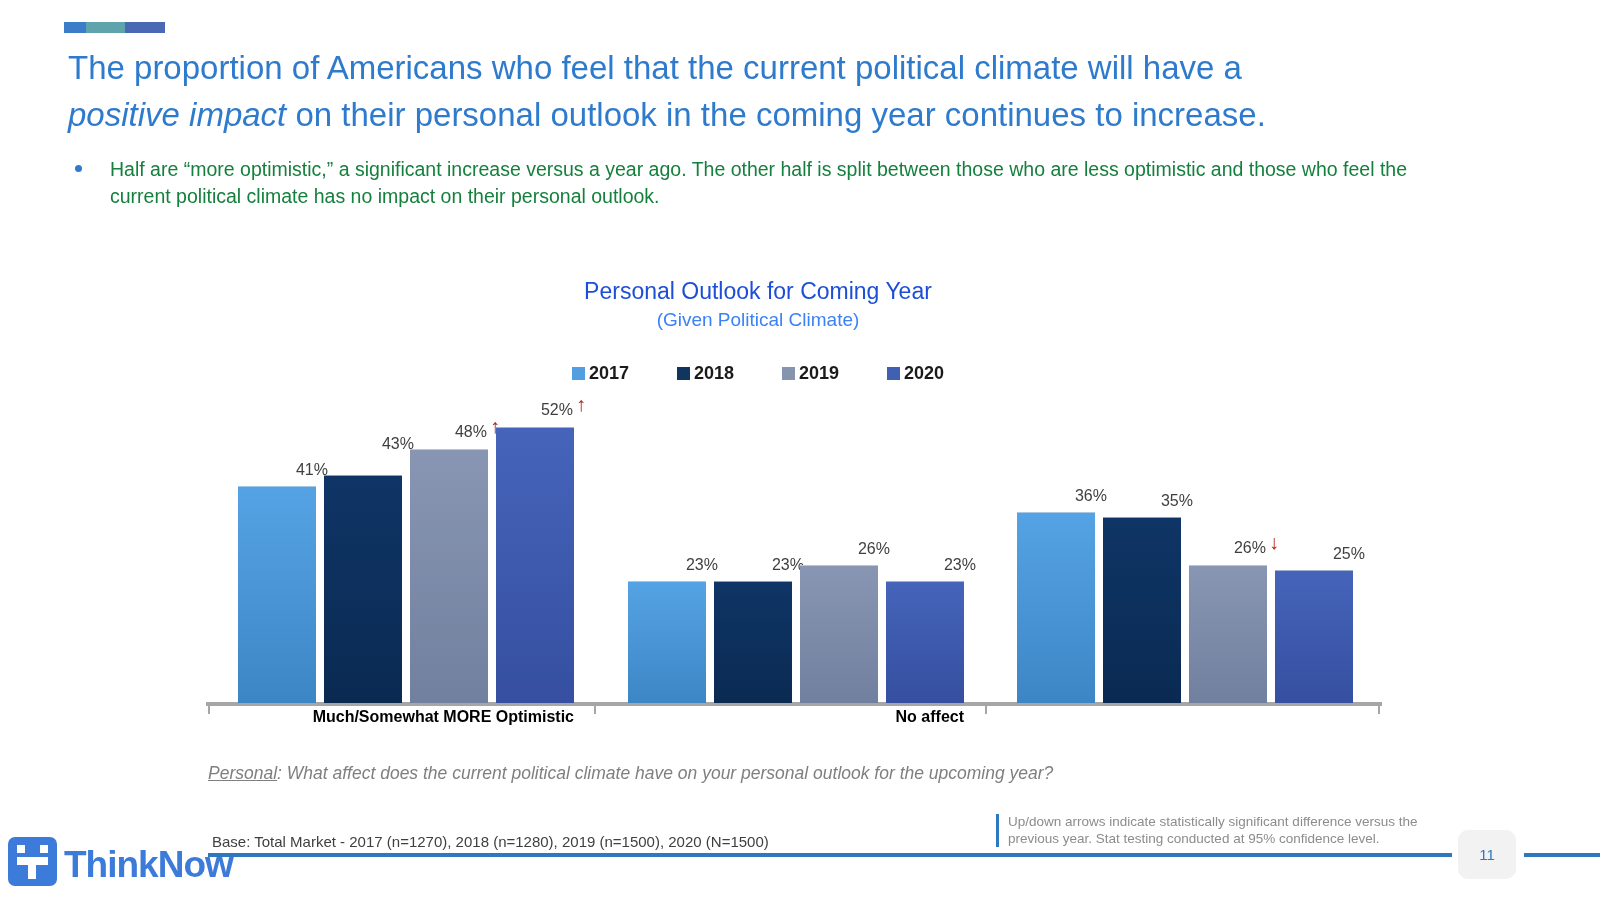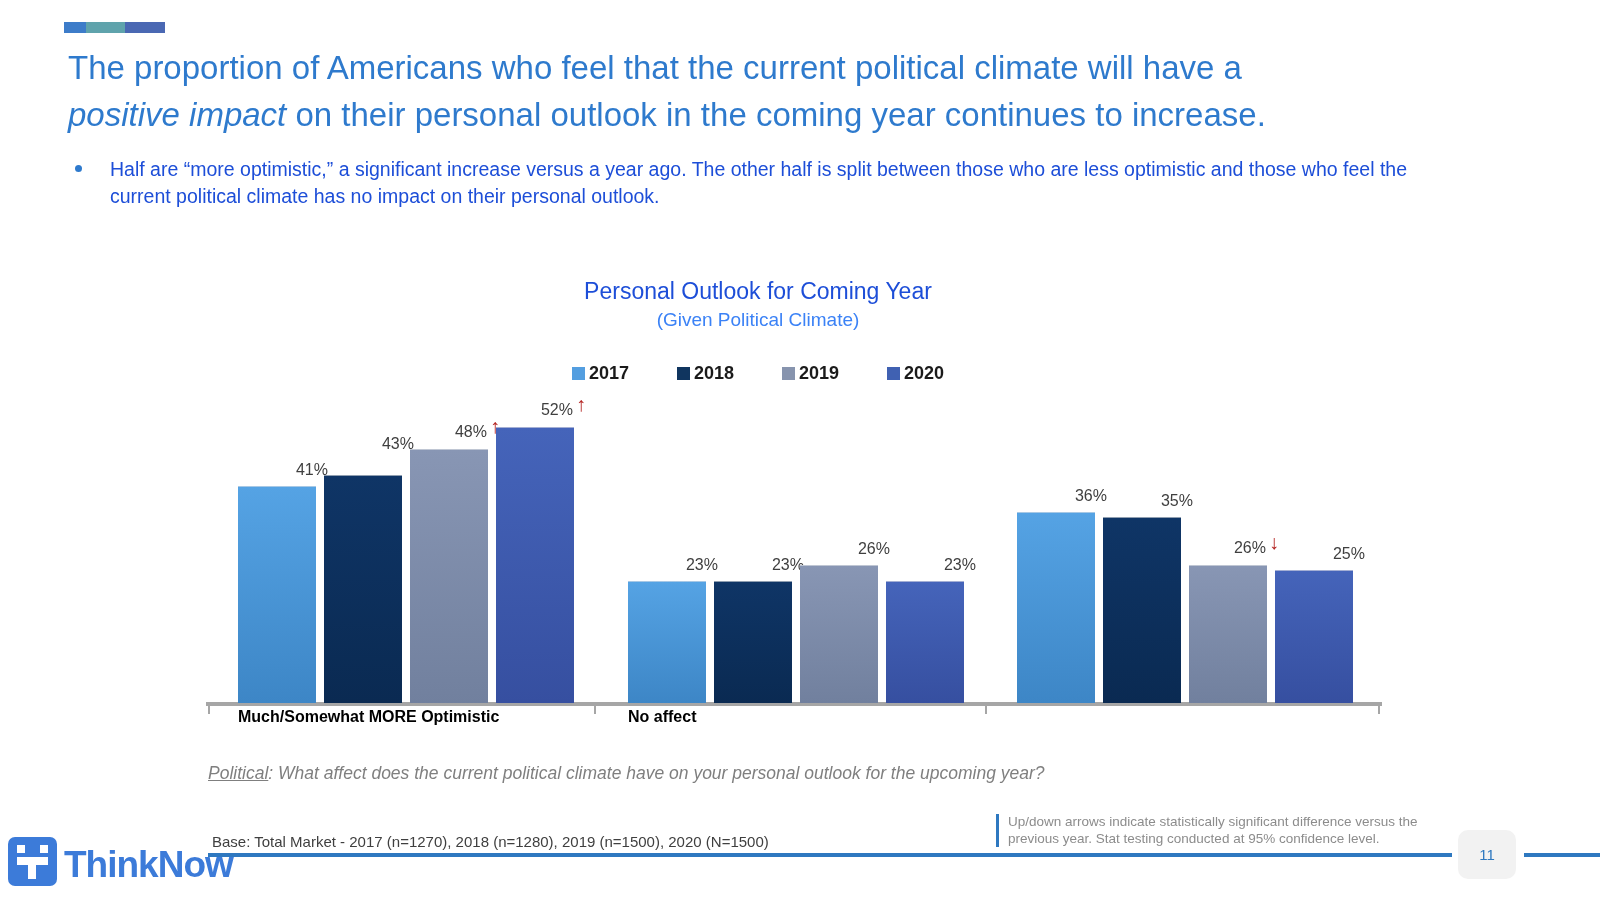--- a/index.html
+++ b/index.html
@@ -17,21 +17,21 @@
   
   .headline { position:absolute; left:68px; top:44px; width:1470px;
               font-size:33px; line-height:47px; font-weight:400;
               color:var(--heading-blue); }
   .headline em { font-style:italic; }
 
   
   .bullet-row { position:absolute; left:75px; top:156px; width:1370px; display:flex; }
   .bullet-dot { width:7px; height:7px; border-radius:50%; background:var(--heading-blue);
                 margin:9px 28px 0 0; flex:none; }
-  .bullet-text { font-size:19.5px; line-height:27px; color:#1d4ed8; width:1330px; }
+  .bullet-text { font-size:19.5px; line-height:27px; color:#15803d; width:1330px; }
 
   
   .chart-header { position:absolute; left:208px; top:278px; width:1100px; text-align:center; }
   .chart-title { font-size:23px; font-weight:400; color:#1d4ed8; }
   .chart-subtitle { font-size:19px; color:#3b82f6; margin-top:4px; }
   .legend { display:flex; justify-content:center; gap:48px; margin-top:32px; }
   .legend-item { display:flex; align-items:center; gap:4px; }
   .legend-swatch { width:13px; height:13px; flex:none; }
   .legend-label { font-size:18px; font-weight:700; color:#1A1A1A; }
 
@@ -40,21 +40,21 @@
   .axis-line { position:absolute; left:-2px; right:-2px; bottom:-3px; height:4px;
                background:var(--axis-gray); }
   .tick { position:absolute; bottom:-11px; width:2px; height:9px; background:var(--axis-gray); }
   .bar { position:absolute; bottom:0; border-top:1px solid rgba(255,255,255,.55); }
   .bar-label { position:absolute; text-align:right; font-size:16px; color:#3F3F3F;
                white-space:nowrap; }
   .arrow { color:var(--arrow-red); font-weight:700; font-size:20px;
            position:relative; top:-4px; margin-left:3px; }
 
   .cats { position:absolute; left:208px; top:708px; width:1172px; height:24px; }
-  .cat-label { position:absolute; width:336px; text-align:left; font-size:16px;
+  .cat-label { position:absolute; width:336px; text-align:right; font-size:16px;
                font-weight:700; color:#000; }
 
   
   .question { position:absolute; left:208px; top:763px; font-size:17.5px;
               font-style:italic; color:#7F7F7F; }
   .question .q-word { text-decoration:underline; }
 
   
   .logo { position:absolute; left:8px; top:837px; display:flex; align-items:flex-end; }
   .logo-icon { width:49px; height:49px; border-radius:7px; background:var(--brand-blue);
@@ -151,21 +151,21 @@
       <div class="tick" style="left: 0px;"></div>
       <div class="tick" style="left: 386px;"></div>
       <div class="tick" style="left: 777px;"></div>
       <div class="tick" style="left: 1170px;"></div>
     </div>
   <div class="cats" id="cats">
       <div class="cat-label" style="left: 30px;">Much/Somewhat MORE Optimistic</div>
       <div class="cat-label" style="left: 420px;">No affect</div>
     </div>
 
-  <p class="question"><span class="q-word">Political</span><span>: What affect does the current political climate have on your personal outlook for the upcoming year?</span></p>
+  <p class="question"><span class="q-word">Personal</span><span>: What affect does the current political climate have on your personal outlook for the upcoming year?</span></p>
 
   <div class="logo">
     <span class="logo-icon">
       <i class="d1"></i>
         <i class="d2"></i>
         <i class="hb"></i>
         <i class="vb"></i>
     </span>
     <span class="logo-text">ThinkNow</span>
   </div>

